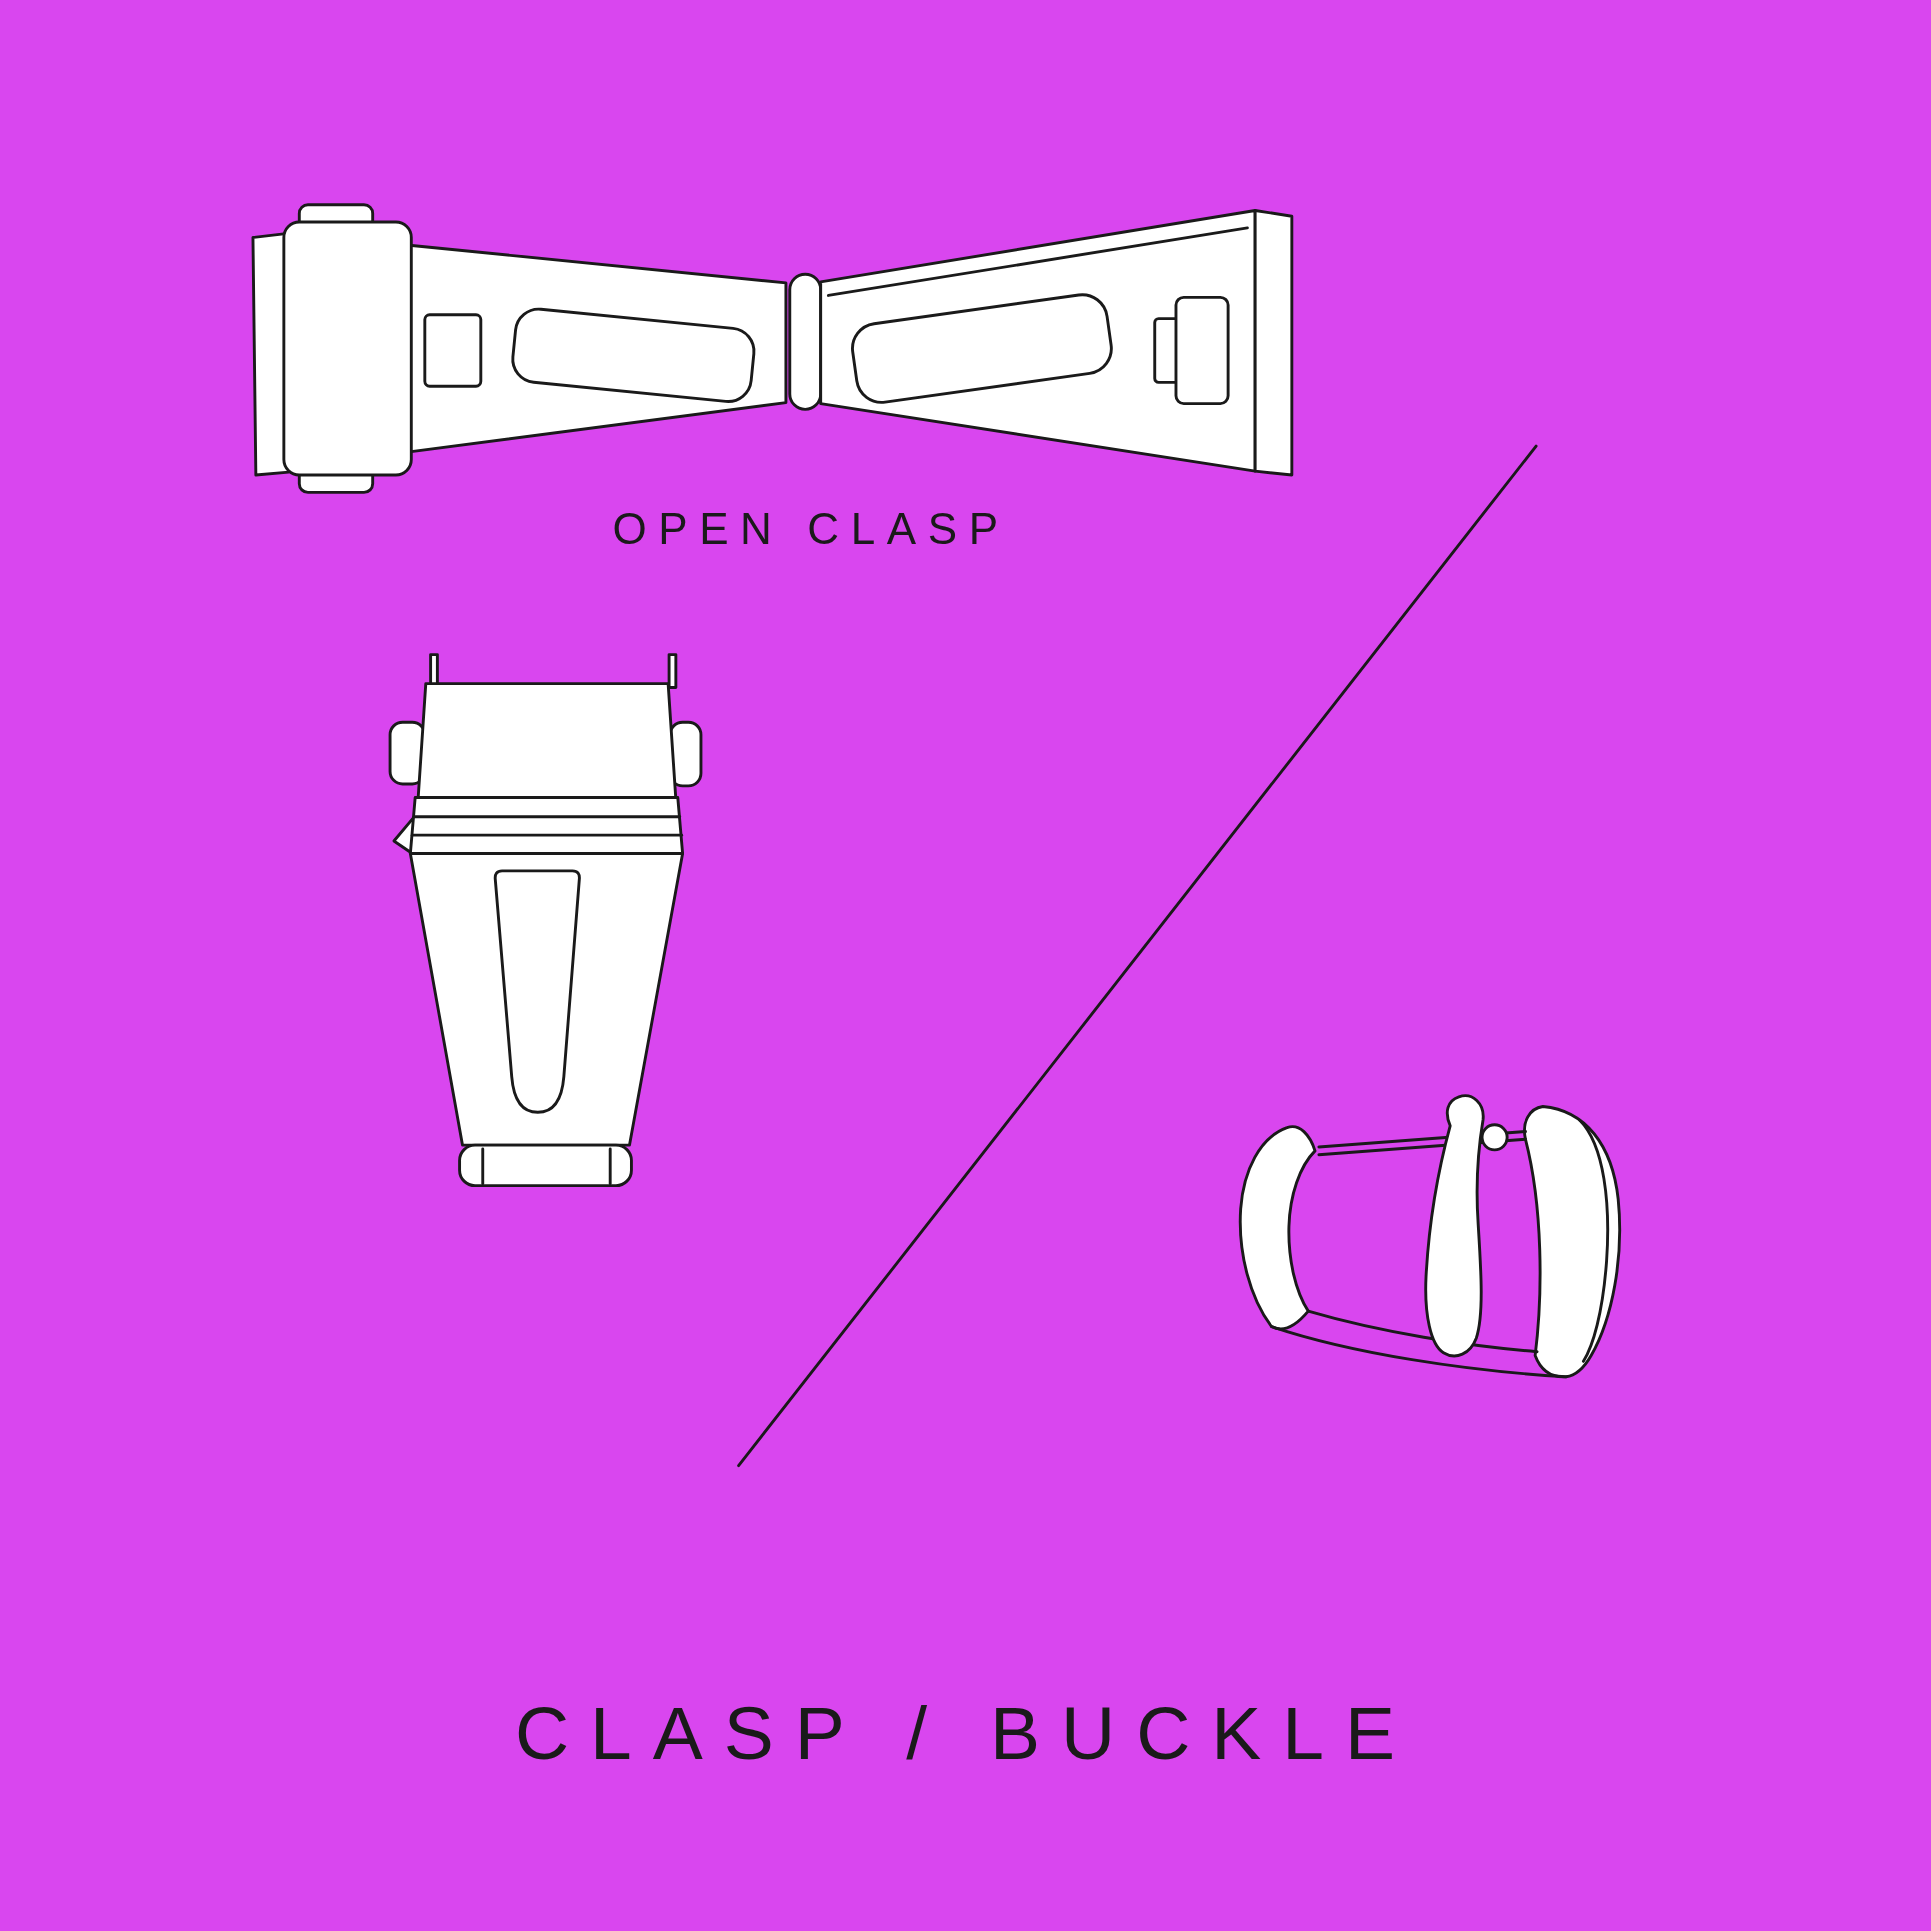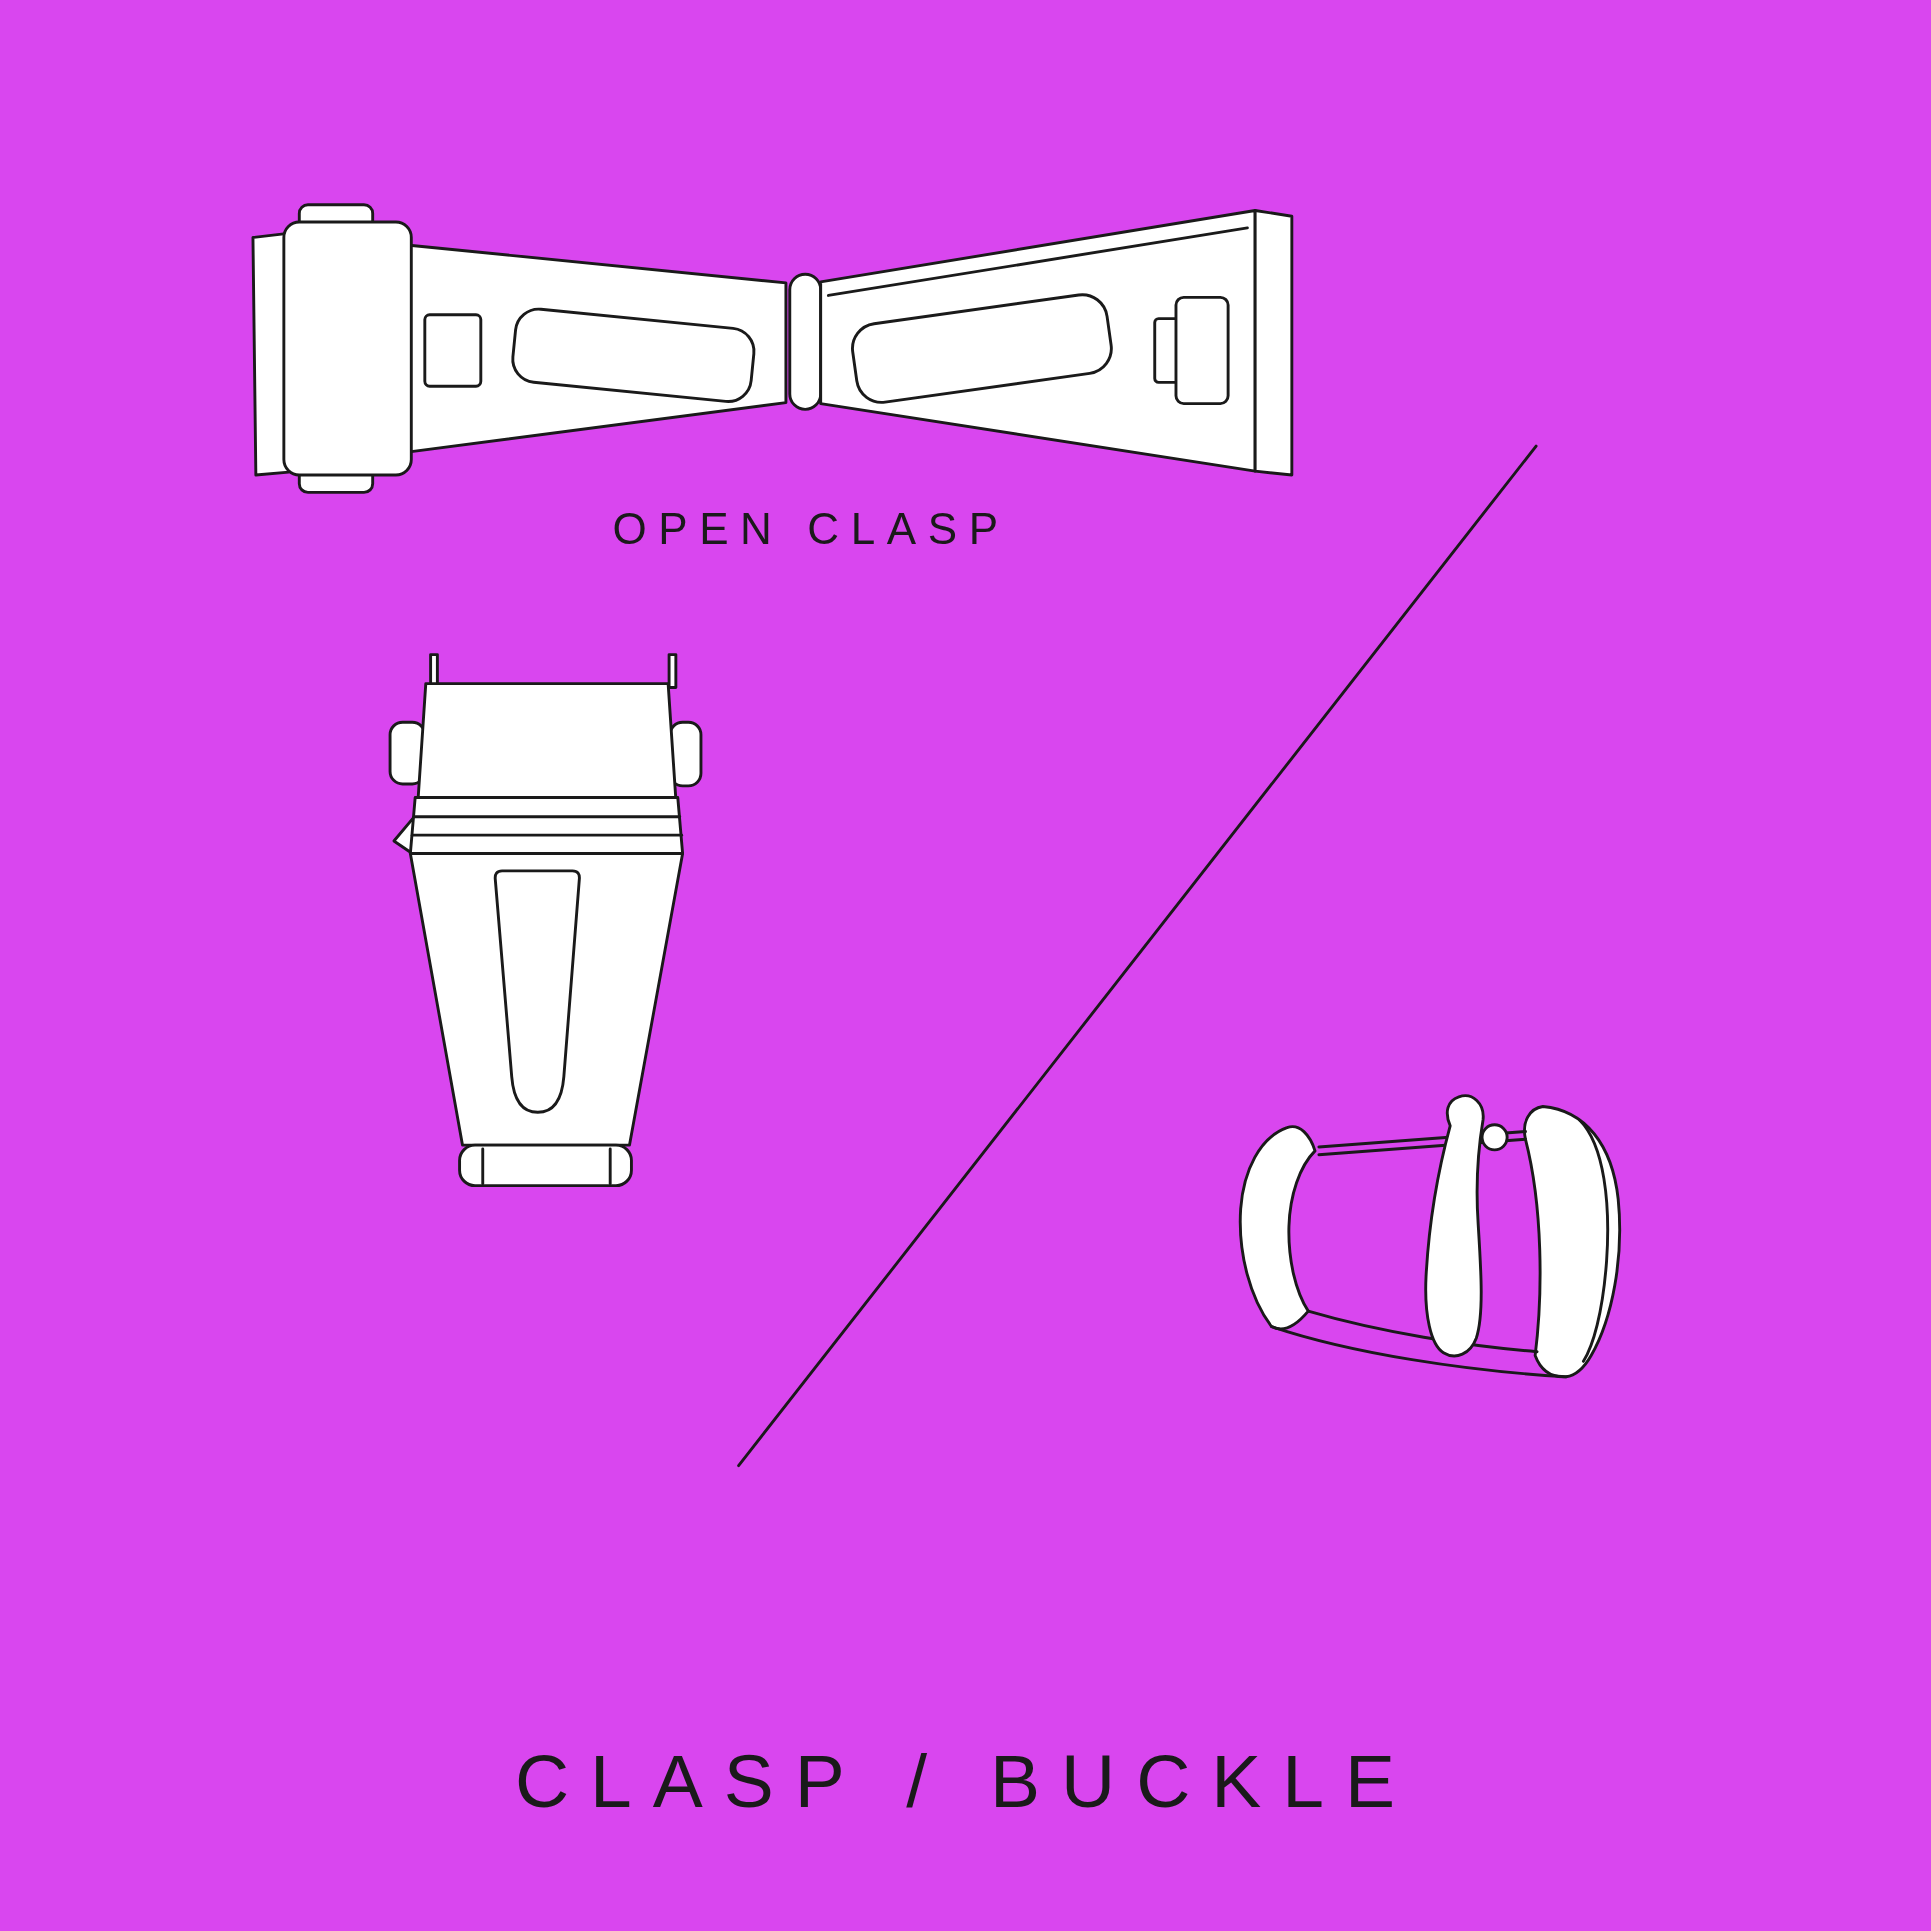--- a/index.html
+++ b/index.html
@@ -44,21 +44,20 @@
     position: absolute;
     left: 0;
     width: 1931px;
     top: 1690px;
     text-align: center;
     font-size: 75px;
     font-weight: 500;
     letter-spacing: 21px;
     color: #1a1a1a;
     white-space: nowrap;
-    margin-top: 48px;
   }
 </style>
 </head>
 <body>
 
 <div class="canvas">
 
   <svg class="artwork" width="1931" height="1931" viewBox="0 0 2000 2000" stroke="#1a1a1a" stroke-width="3" fill="none" stroke-linejoin="round" stroke-linecap="round">
 
     <g>

